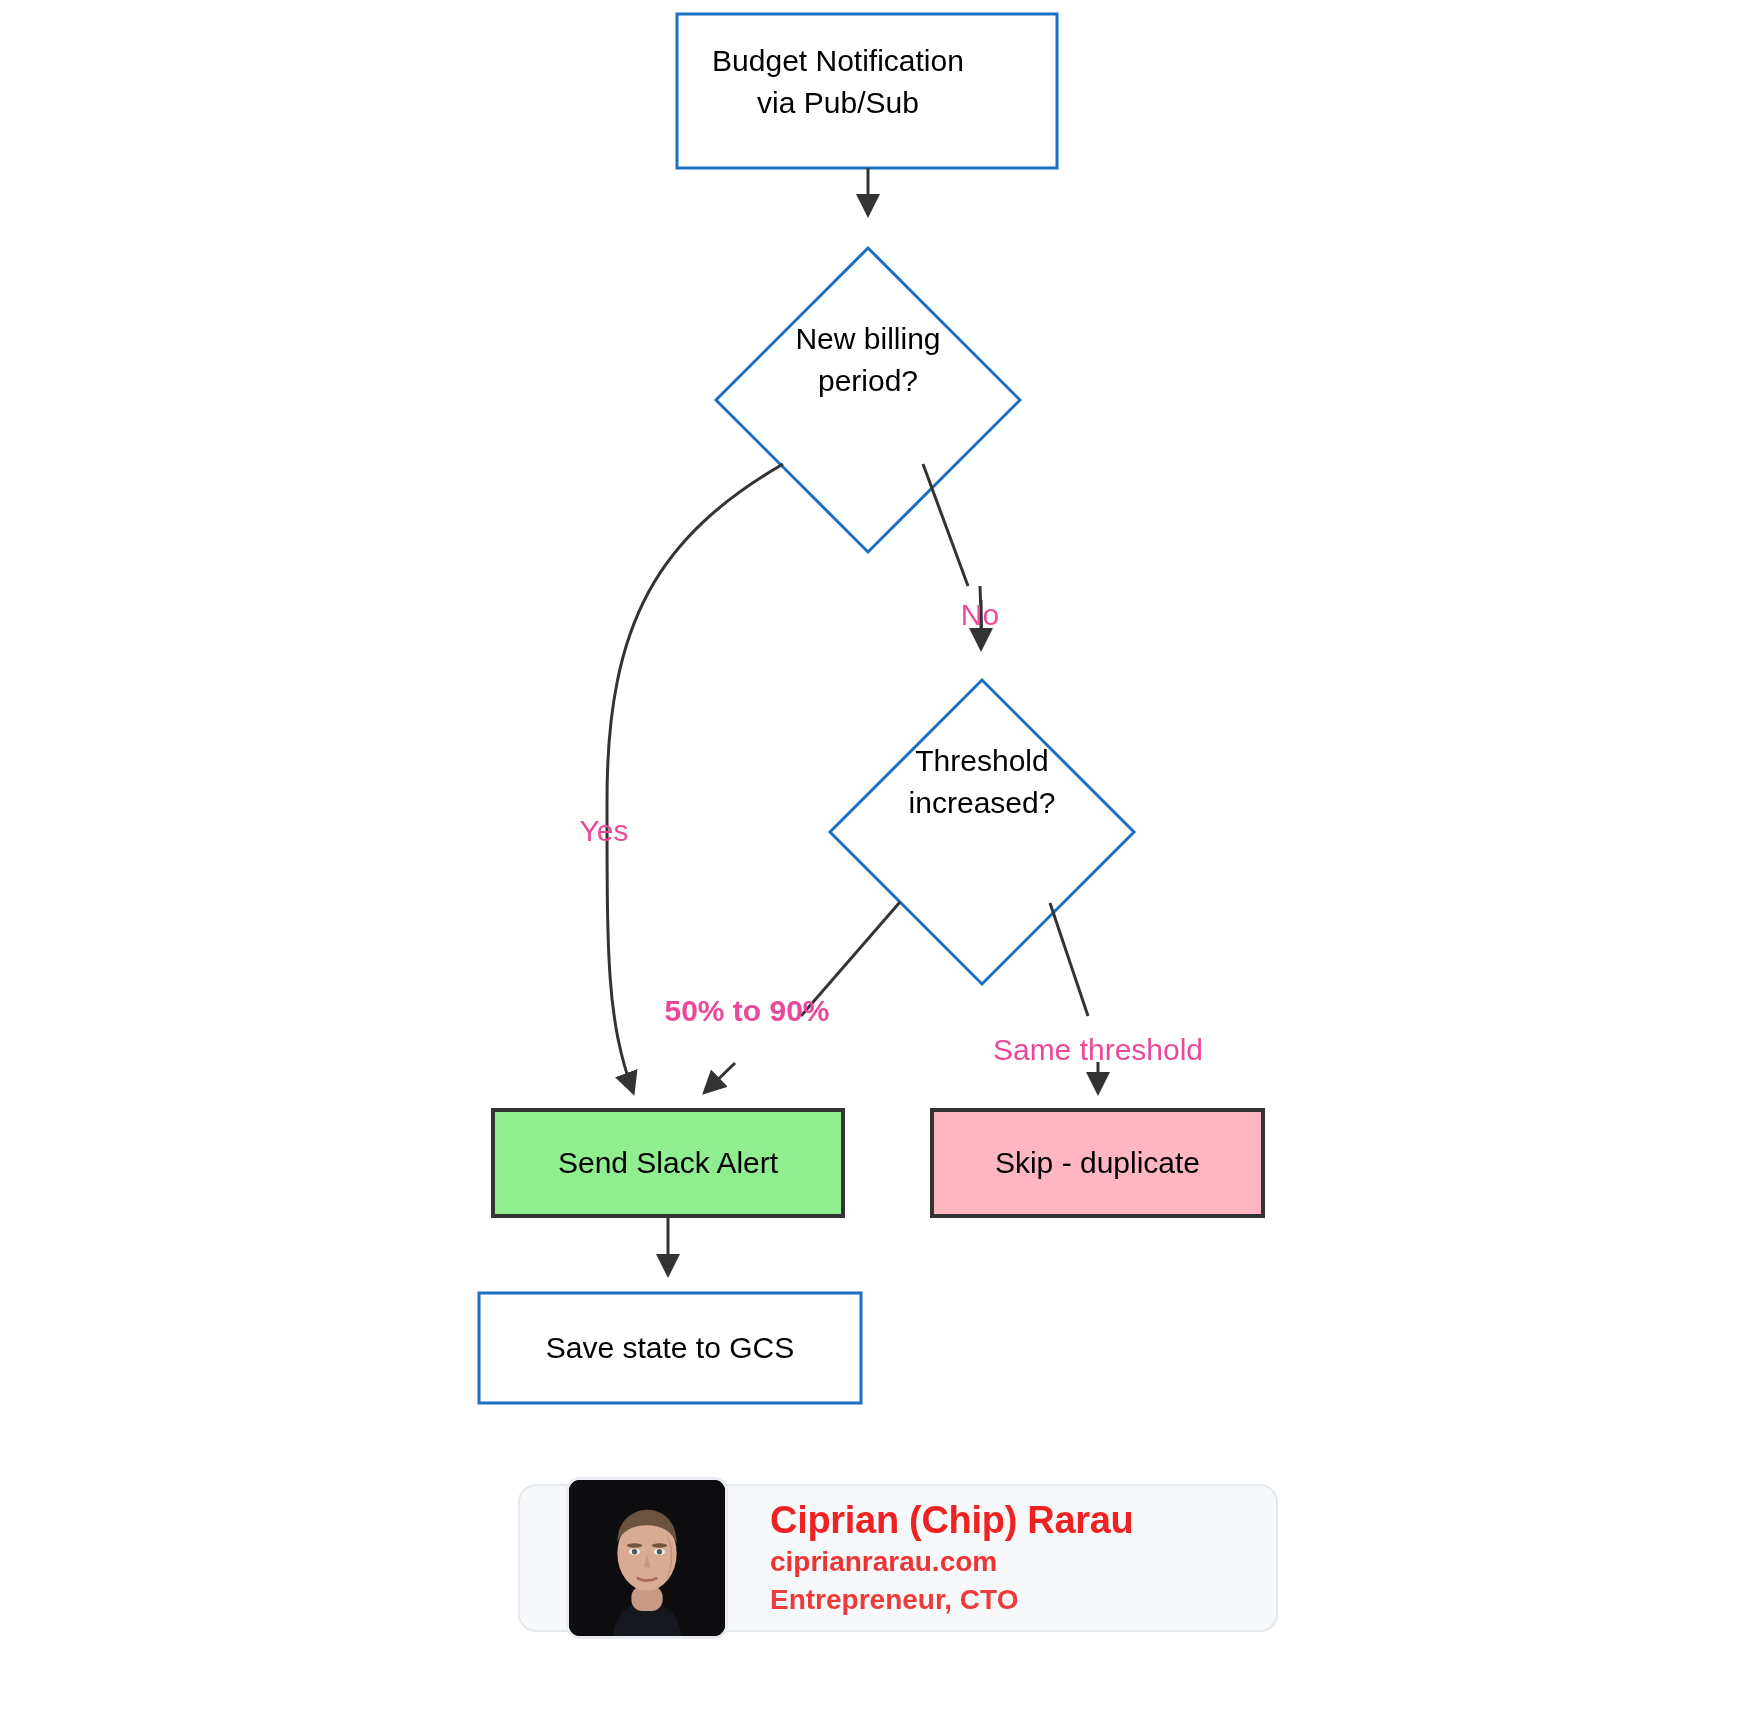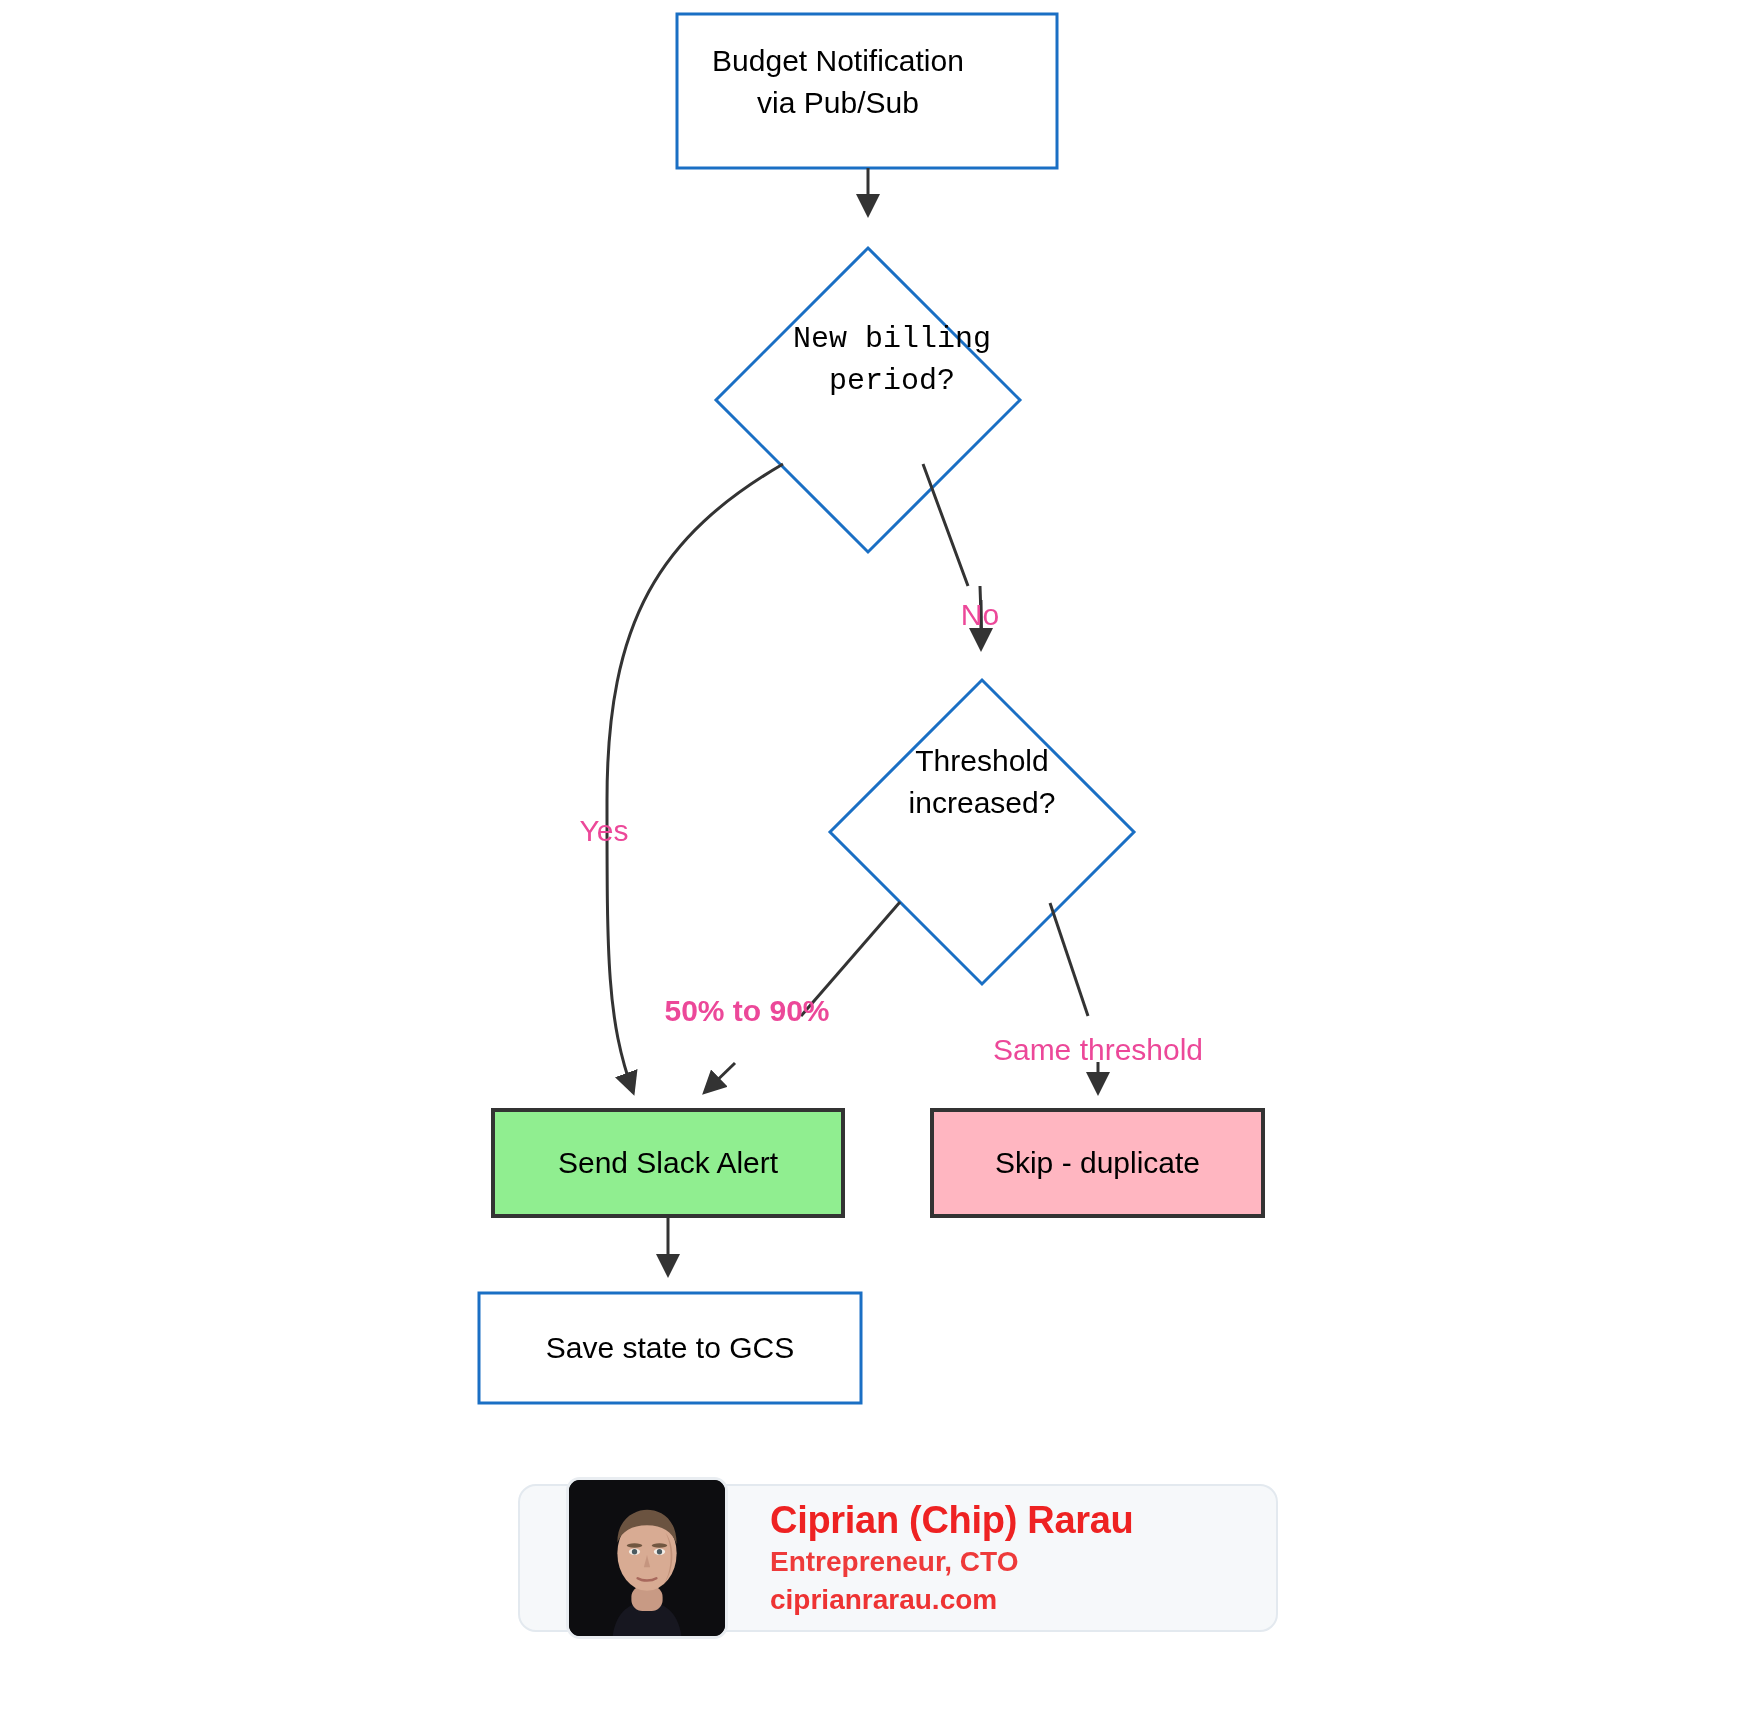--- a/index.html
+++ b/index.html
@@ -125,21 +125,21 @@
 
   <rect x="932" y="1110" width="331" height="106" fill="#ffb6c1" stroke="#333333" stroke-width="4"></rect>
 
   <path d="M 668 1216 L 668 1274" fill="none" stroke="#333333" stroke-width="3" marker-end="url(#arrow)"></path>
 
   <rect x="479" y="1293" width="382" height="110" fill="#ffffff" stroke="#1a6fc4" stroke-width="3"></rect>
 </svg>
 
 <div class="node-label" style="left:677px; top:40px; width:322px;">Budget Notification<br>via Pub/Sub</div>
 
-<div class="node-label" style="left:740px; top:318px; width:304px;font-family:Liberation Mono, monospace;">New billing<br>period?</div>
+<div class="node-label" style="left:716px; top:318px; width:304px;">New billing<br>period?</div>
 
 <div class="node-label" style="left:830px; top:740px; width:304px;">Threshold<br>increased?</div>
 
 <div class="node-label" style="left:493px; top:1142px; width:350px;">Send Slack Alert</div>
 
 <div class="node-label" style="left:932px; top:1142px; width:331px;">Skip - duplicate</div>
 
 <div class="node-label" style="left:479px; top:1327px; width:382px;">Save state to GCS</div>
 
 <div class="edge-label" style="left:554px; top:814px; width:100px;">Yes</div>
@@ -171,16 +171,16 @@
       <ellipse cx="58" cy="46" rx="3.6" ry="2.1" fill="#f2ece6"></ellipse>
       <circle cx="42" cy="46" r="1.7" fill="#4a5a60"></circle>
       <circle cx="58" cy="46" r="1.7" fill="#4a5a60"></circle>
 
       <path d="M 50 48 L 48 56 L 52 56 Z" fill="#c0907a" opacity="0.8"></path>
       <path d="M 44 63 C 47 65 53 65 56 63" stroke="#a8685c" stroke-width="1.6" fill="none" stroke-linecap="round"></path>
     </svg>
   </div>
   <div id="sig-text">
     <div id="sig-name">Ciprian (Chip) Rarau</div>
+    <div id="sig-site">ciprianrarau.com</div>
     <div id="sig-role">Entrepreneur, CTO</div>
-    <div id="sig-site">ciprianrarau.com</div>
   </div>
 </div>
 
 </body></html>

